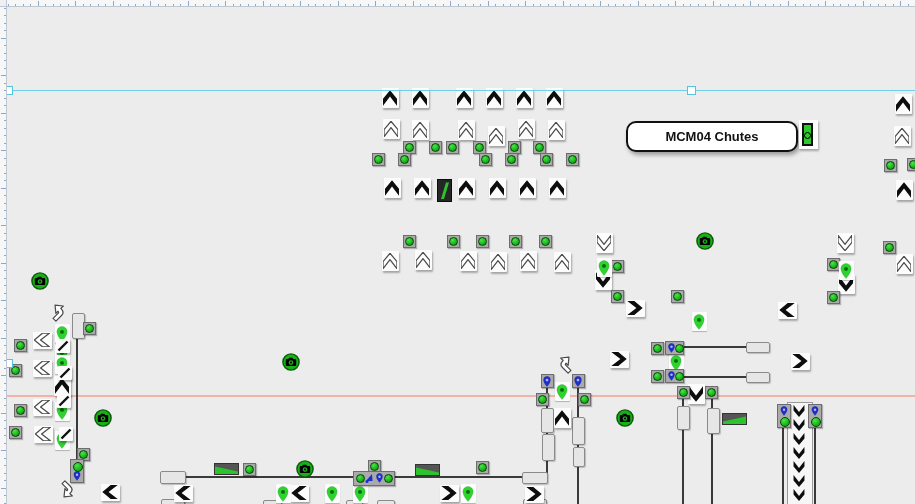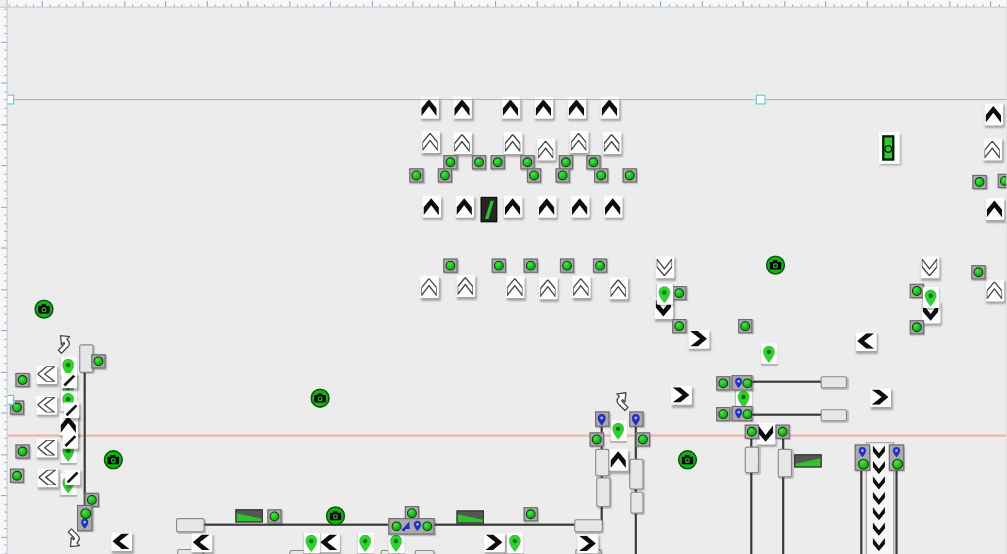--- a/index.html
+++ b/index.html
@@ -44,20 +44,23 @@
   .icon{z-index:8;}
 </style>
 </head>
 <body>
 <div id="app">
 
   <div class="canvas" id="canvas">
 
     <div class="redline" id="redline" style="top: 395px;"></div>
 
+    <div class="label-box" id="labelbox" style="left: 626px; top: 121px; width: 168px; height: 27px;">
+      <span>MCM04 Chutes</span>
+    </div>
 
     <div class="door-tile" id="doortile" style="left: 799px; top: 120px; width: 19px; height: 29px;">
       <div class="door-inner" style="left: 3px; top: 3px; width: 7px; height: 19px;"></div>
       <div class="door-dot" style="left: 4.5px; top: 11.5px;"></div>
     </div>
 
     <div class="selline" id="selline" style="left: 7px; top: 90px; width: 908px;"></div>
   <div class="line" style="left: 76px; top: 335px; width: 2px; height: 146px;"></div>
       <div class="line" style="left: 184px; top: 476px; width: 362px; height: 2px;"></div>
       <div class="line" style="left: 683px; top: 346px; width: 64px; height: 2px;"></div>

